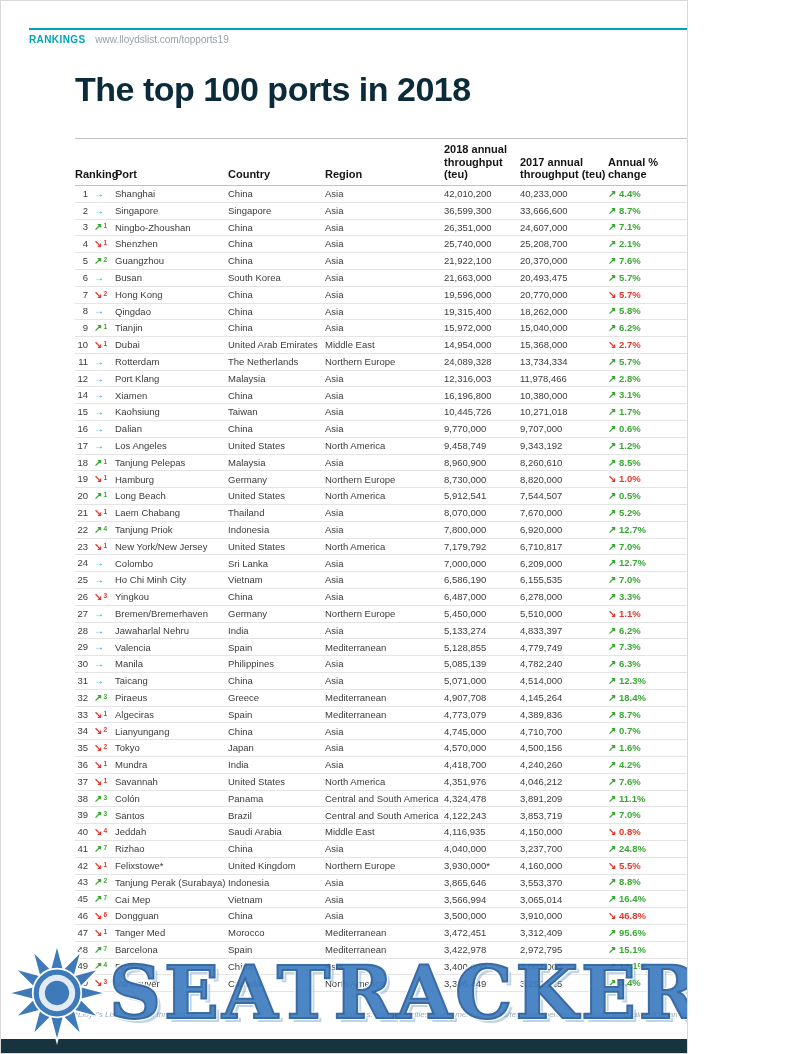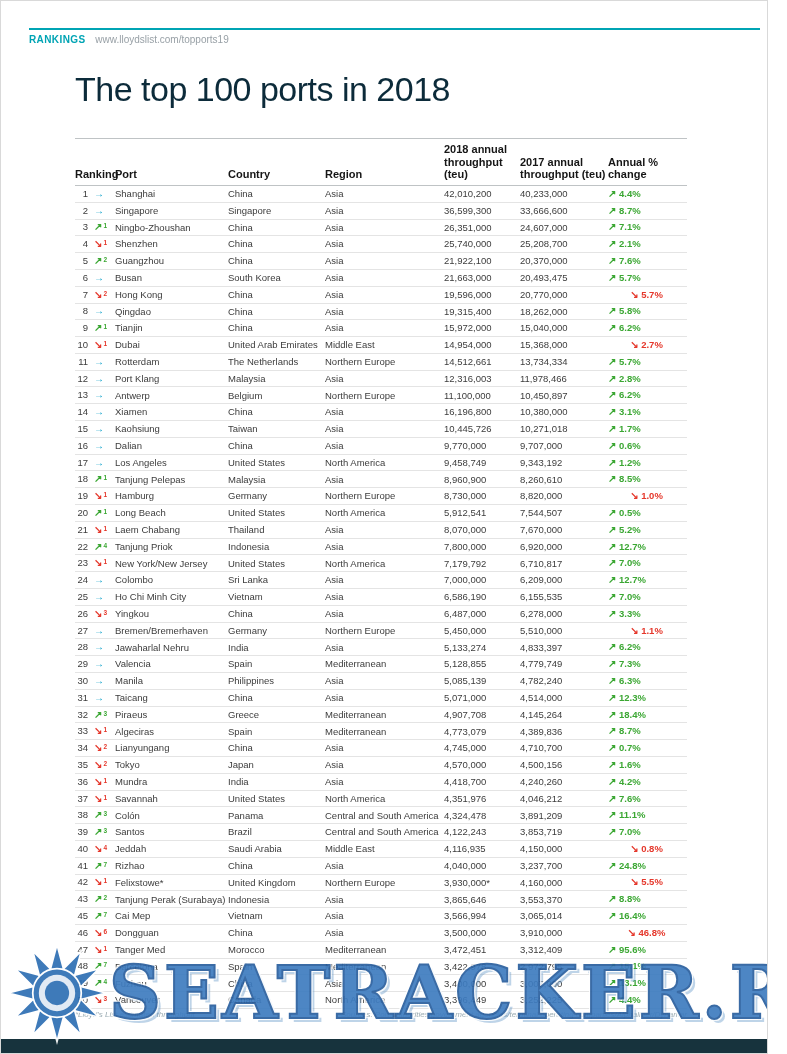--- a/index.html
+++ b/index.html
@@ -1,43 +1,43 @@
 <!DOCTYPE html>
 <html><head>
 <meta charset="utf-8">
 <style>
   html,body{margin:0;padding:0;background:#ffffff;font-family:"Liberation Sans",sans-serif;}
-  .page{position:relative;width:768px;height:1054px;background:#ffffff;overflow:hidden;
+  .page{position:relative;width:688px;height:1054px;background:#ffffff;overflow:hidden;
         border:1px solid #d9d9d9;box-sizing:border-box;}
 
   .top-rule{position:absolute;left:28px;top:27px;width:731px;height:2px;background:#00a4b4;}
   .kicker-row{position:absolute;left:28px;top:33px;font-size:10px;line-height:12px;}
   .kicker{color:#00a4b4;font-weight:bold;letter-spacing:.4px;}
   .url{color:#98a0a6;margin-left:7px;}
 
   .title{position:absolute;left:74px;top:70px;margin:0;font-size:34px;line-height:36px;
-         color:#0c2b3a;font-weight:normal;letter-spacing:-.5px;}
+         color:#0c2b3a;font-weight:bold;letter-spacing:-.5px;}
 
   table.ports-table{position:absolute;left:74px;top:137px;width:612px;border-collapse:collapse;
         table-layout:fixed;font-size:9.5px;color:#3c3c3c;}
   .ports-table th{text-align:left;vertical-align:bottom;font-size:11px;color:#161616;font-weight:bold;
         border-top:1px solid #bfc3c5;border-bottom:1px solid #bfc3c5;padding:4px 2px 4px 0;line-height:1.15;}
   .ports-table tbody td{height:15.8px;border-bottom:1px solid #e4e4e4;padding:0 2px 0 0;
         vertical-align:middle;line-height:1;white-space:nowrap;overflow:hidden;}
   .c-rank .rk{display:inline-block;width:13px;text-align:right;color:#3c3c3c;}
   .mv{margin-left:6px;font-weight:bold;}
   .mv .mv-a{font-size:10px;}
   .mv .mv-n{font-size:6.5px;vertical-align:2px;margin-left:1px;}
   .mv.same{color:#0a9fc8;}
   .mv.up{color:#3ba733;}
   .mv.down{color:#e5372b;}
   .c-change{font-weight:bold;margin-top:22px;}
   .c-change .ch-a{font-size:10px;font-weight:bold;}
   .c-change.up{color:#3ba733;}
-  .c-change.down{color:#e5372b;text-align:center;}
+  .c-change.down{color:#e5372b;}
 
   .footer-row{position:absolute;left:74px;top:1009px;width:612px;display:flex;
         justify-content:space-between;font-size:8px;font-style:italic;color:#9aabb2;}
   .sources{text-align:left;}
 
   .bottom-bar{position:absolute;left:0;bottom:0;width:787px;height:14px;background:#17333d;}
 
   .watermark{position:absolute;left:0;top:936px;width:787px;height:112px;z-index:5;
         display:flex;align-items:center;opacity:.92;}
   .wm-sun{flex:0 0 auto;margin-left:4px;}
@@ -213,50 +213,37 @@
       <span class="ch-a">↘</span> <span class="ch-v">2.7%</span>
     </td>
   </tr>
         <tr>
     <td class="c-rank">
       <span class="rk">11</span><span class="mv same"><span class="mv-a">→</span><span class="mv-n"></span></span>
     </td>
     <td class="c-port">Rotterdam</td>
     <td class="c-country">The Netherlands</td>
     <td class="c-region">Northern Europe</td>
-    <td class="c-num">14,512,661</td>
+    <td class="c-num">24,089,328</td>
     <td class="c-num">13,734,334</td>
     <td class="c-change up">
       <span class="ch-a">↗</span> <span class="ch-v">5.7%</span>
     </td>
   </tr>
         <tr>
     <td class="c-rank">
       <span class="rk">12</span><span class="mv same"><span class="mv-a">→</span><span class="mv-n"></span></span>
     </td>
     <td class="c-port">Port Klang</td>
     <td class="c-country">Malaysia</td>
     <td class="c-region">Asia</td>
     <td class="c-num">12,316,003</td>
     <td class="c-num">11,978,466</td>
     <td class="c-change up">
       <span class="ch-a">↗</span> <span class="ch-v">2.8%</span>
-    </td>
-  </tr>
-        <tr>
-    <td class="c-rank">
-      <span class="rk">13</span><span class="mv same"><span class="mv-a">→</span><span class="mv-n"></span></span>
-    </td>
-    <td class="c-port">Antwerp</td>
-    <td class="c-country">Belgium</td>
-    <td class="c-region">Northern Europe</td>
-    <td class="c-num">11,100,000</td>
-    <td class="c-num">10,450,897</td>
-    <td class="c-change up">
-      <span class="ch-a">↗</span> <span class="ch-v">6.2%</span>
     </td>
   </tr>
         <tr>
     <td class="c-rank">
       <span class="rk">14</span><span class="mv same"><span class="mv-a">→</span><span class="mv-n"></span></span>
     </td>
     <td class="c-port">Xiamen</td>
     <td class="c-country">China</td>
     <td class="c-region">Asia</td>
     <td class="c-num">16,196,800</td>

